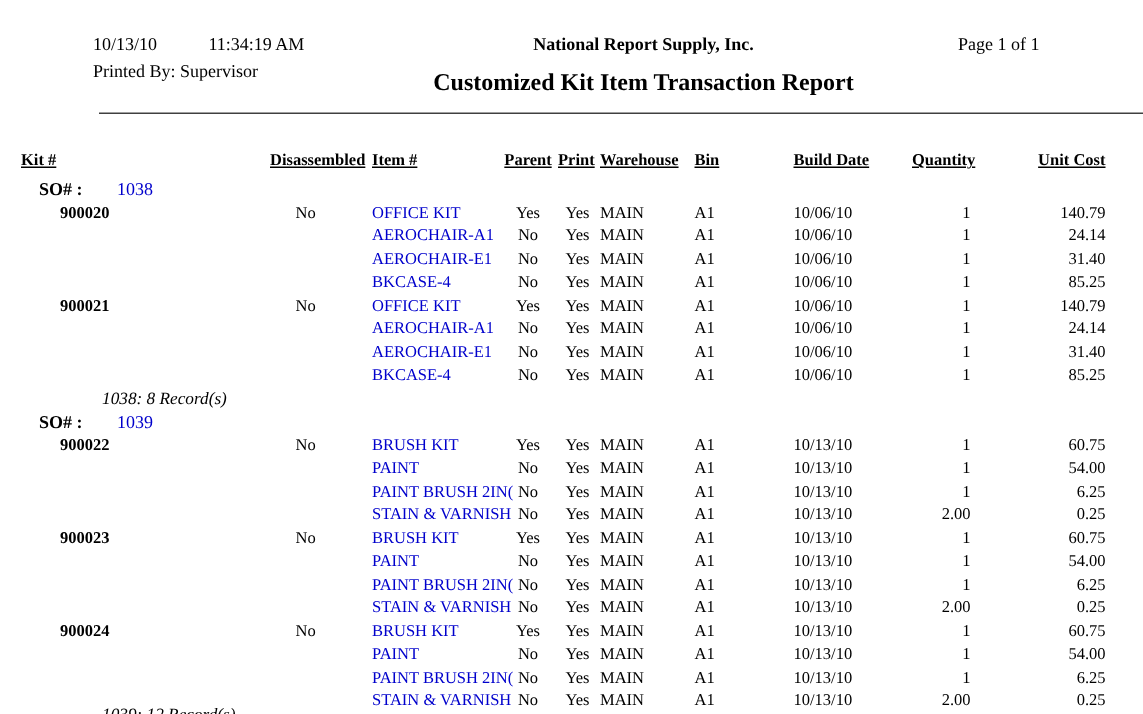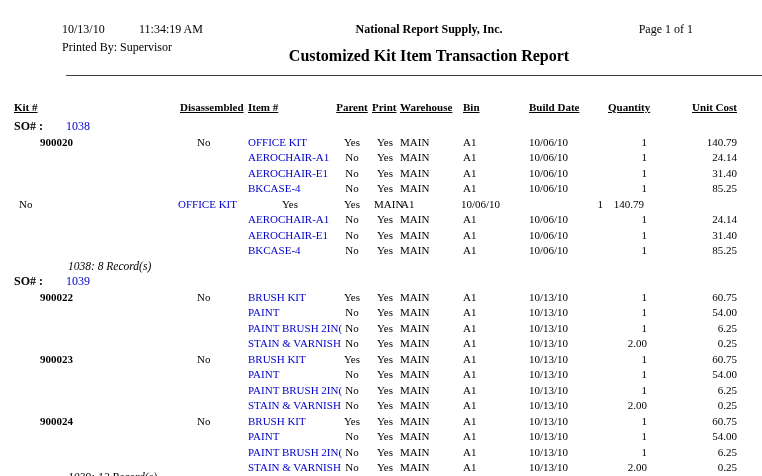--- a/index.html
+++ b/index.html
@@ -39,21 +39,21 @@
   .c.item{color:#0000CC;}
   .c.parent{text-align:center;}
   .c.print{text-align:center;}
   .c.wh{padding-left:2px;}
   .c.bin{padding-left:3px;}
   .c.date{padding-left:1px;}
   .c.qty{text-align:right;padding-right:5px;}
   .c.cost{text-align:right;padding-right:8px;}
   
   .row.so{display:block;font-size:12px;}
-  .so-lab{display:inline-block;width:66px;padding-left:14px;font-weight:bold;box-sizing:content-box;}
+  .so-lab{display:inline-block;width:66px;padding-left:26px;font-weight:bold;box-sizing:content-box;}
   .so-lab{width:52px;}
   .so-num{color:#0000CC;}
   
   .row.footer{display:block;padding-left:68px;font-style:italic;font-size:11.5px;}
   .row.footer.clipped{margin-top:-6px;}
 </style>
 </head>
 <body>
 
 <div class="page">
@@ -127,20 +127,21 @@
         <span class="c item">BKCASE-4</span>
         <span class="c parent">No</span>
         <span class="c print">Yes</span>
         <span class="c wh">MAIN</span>
         <span class="c bin">A1</span>
         <span class="c date">10/06/10</span>
         <span class="c qty">1</span>
         <span class="c cost">85.25</span>
       </div>
       <div class="row item-row">
+        <span class="c kit">900021</span>
         <span class="c dis">No</span>
         <span class="c item">OFFICE KIT</span>
         <span class="c parent">Yes</span>
         <span class="c print">Yes</span>
         <span class="c wh">MAIN</span>
         <span class="c bin">A1</span>
         <span class="c date">10/06/10</span>
         <span class="c qty">1</span>
         <span class="c cost">140.79</span>
       </div>

